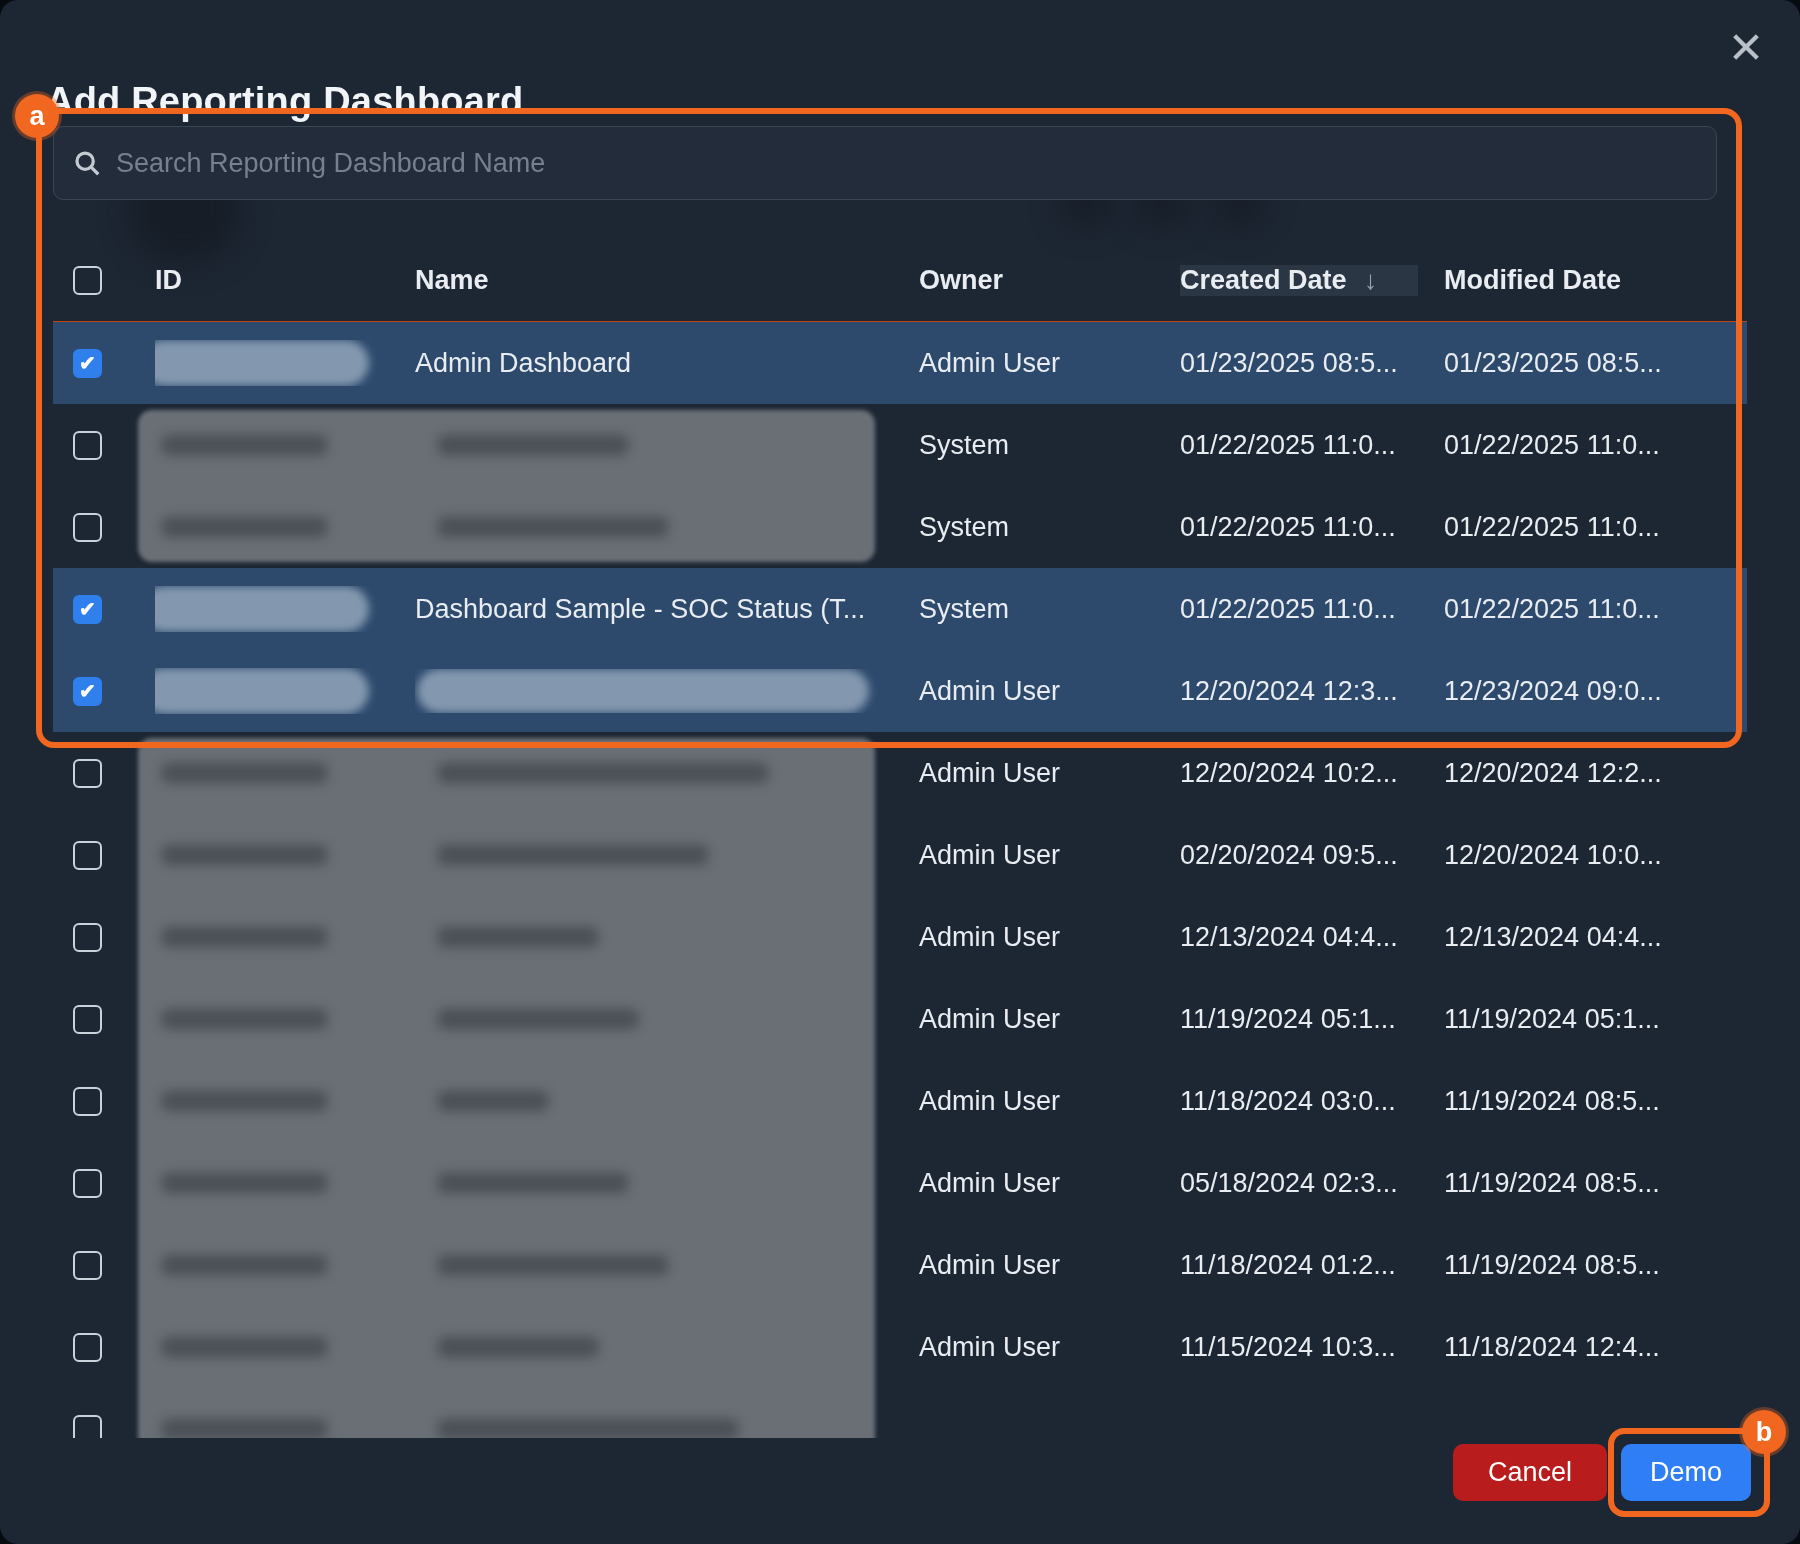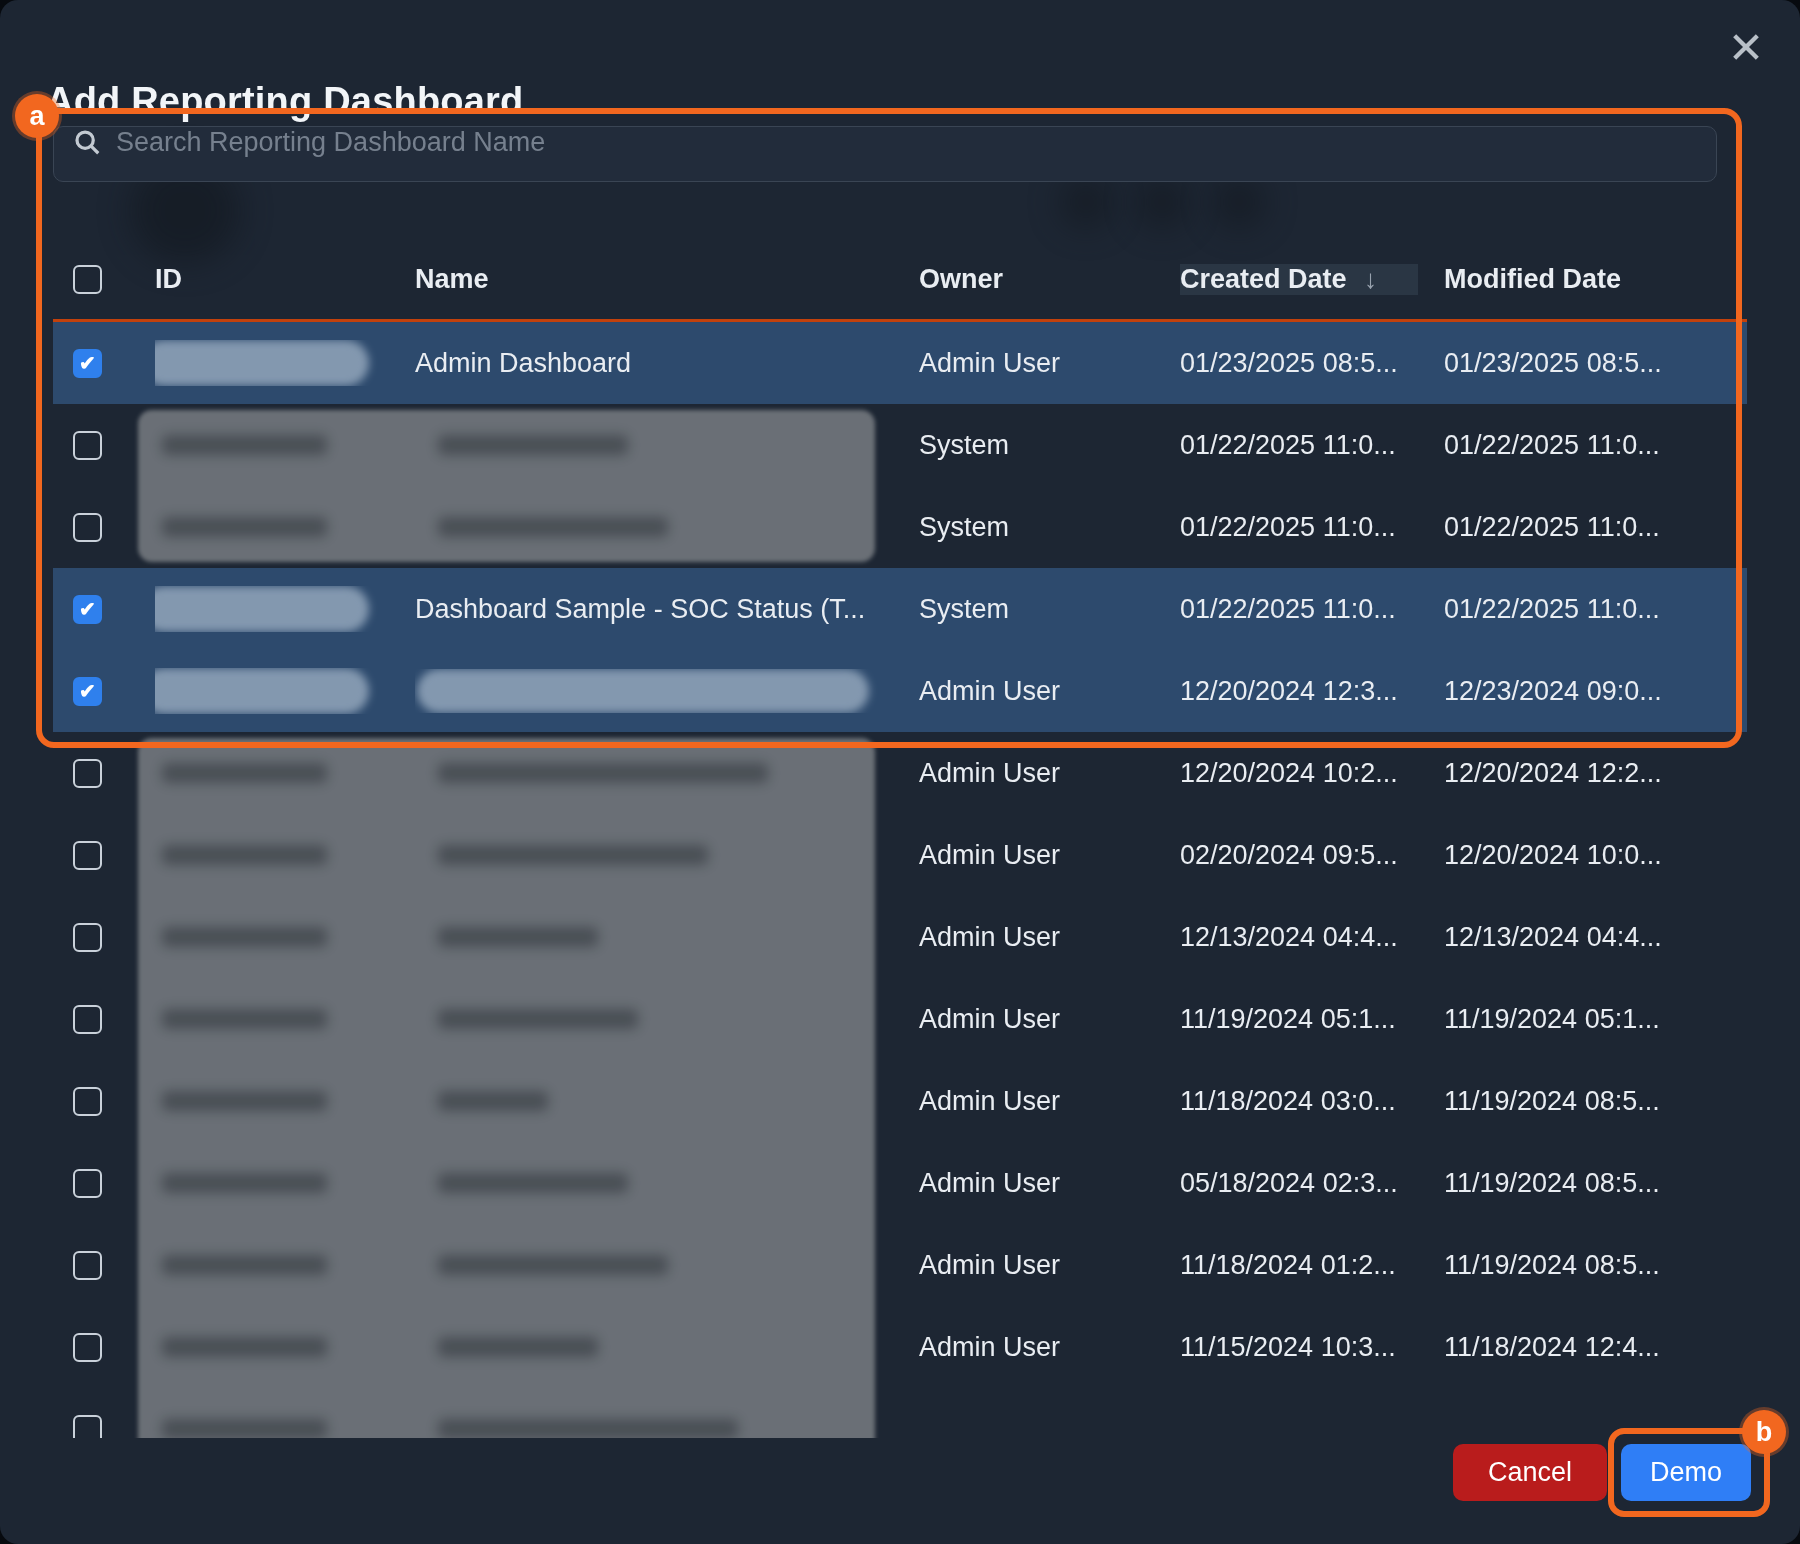--- a/index.html
+++ b/index.html
@@ -20,38 +20,38 @@
     position:absolute; left:46px; top:32px; font-size:38px; font-weight:700; color:#f2f5f8; letter-spacing:.2px; z-index:3;margin-top:48px;
   }
   .close-btn {
     position:absolute; right:34px; top:28px; width:40px; height:40px; background:none; border:none; cursor:pointer; z-index:6;
     color:#b9c0c8;
   }
   .close-btn svg { width:34px; height:34px; stroke:#b9c0c8; stroke-width:3; }
 
   
   .search-wrap {
-    position:absolute; left:53px; top:126px; width:1664px; height:56px;
+    position:absolute; left:53px; top:126px; width:1664px; height:74px;
     background:#222c3b; border:1px solid #3a4554; border-radius:10px;
-    display:flex; align-items:flex-start; padding:0 18px; z-index:3;
+    display:flex; align-items:center; padding:0 18px; z-index:3;
   }
   .search-wrap svg { width:30px; height:30px; stroke:#c3cad2; fill:none; stroke-width:2.6; margin-right:14px; flex:0 0 auto; }
   .search-wrap input {
     flex:1; background:transparent; border:none; outline:none;
     font-family:"Liberation Sans", sans-serif; font-size:27px; color:#dfe5ea;
   }
   .search-wrap input::placeholder { color:#76808e; }
 
   
   .table { position:absolute; left:53px; top:240px; width:1694px; z-index:2; }
   .thead, .trow {
     display:grid; grid-template-columns:102px 260px 504px 261px 264px 1fr;
     align-items:center; height:82px;
   }
-  .thead { border-bottom:3px solid #c2410c; color:#e2e8ee; font-weight:700; font-size:27px; }
+  .thead { border-bottom:1px solid #c2410c; color:#e2e8ee; font-weight:700; font-size:27px; }
   .cell { position:relative; font-size:27px; color:#e9edf2; white-space:nowrap; overflow:hidden; }
   .cell-check { display:flex; align-items:center; padding-left:20px; }
   .col-created { position:relative; z-index:0; }
   .created-bg { position:absolute; left:-23px; top:-17px; width:261px; height:62px; background:#2a3644; z-index:-1; }
   .sort-icon { color:#98a2ae; font-weight:400; margin-left:10px; font-size:26px; }
 
   .tbody { position:relative; height:1116px; overflow:hidden; }
   .trow.selected { background:#2d4a6d; }
 
   .checkbox {

